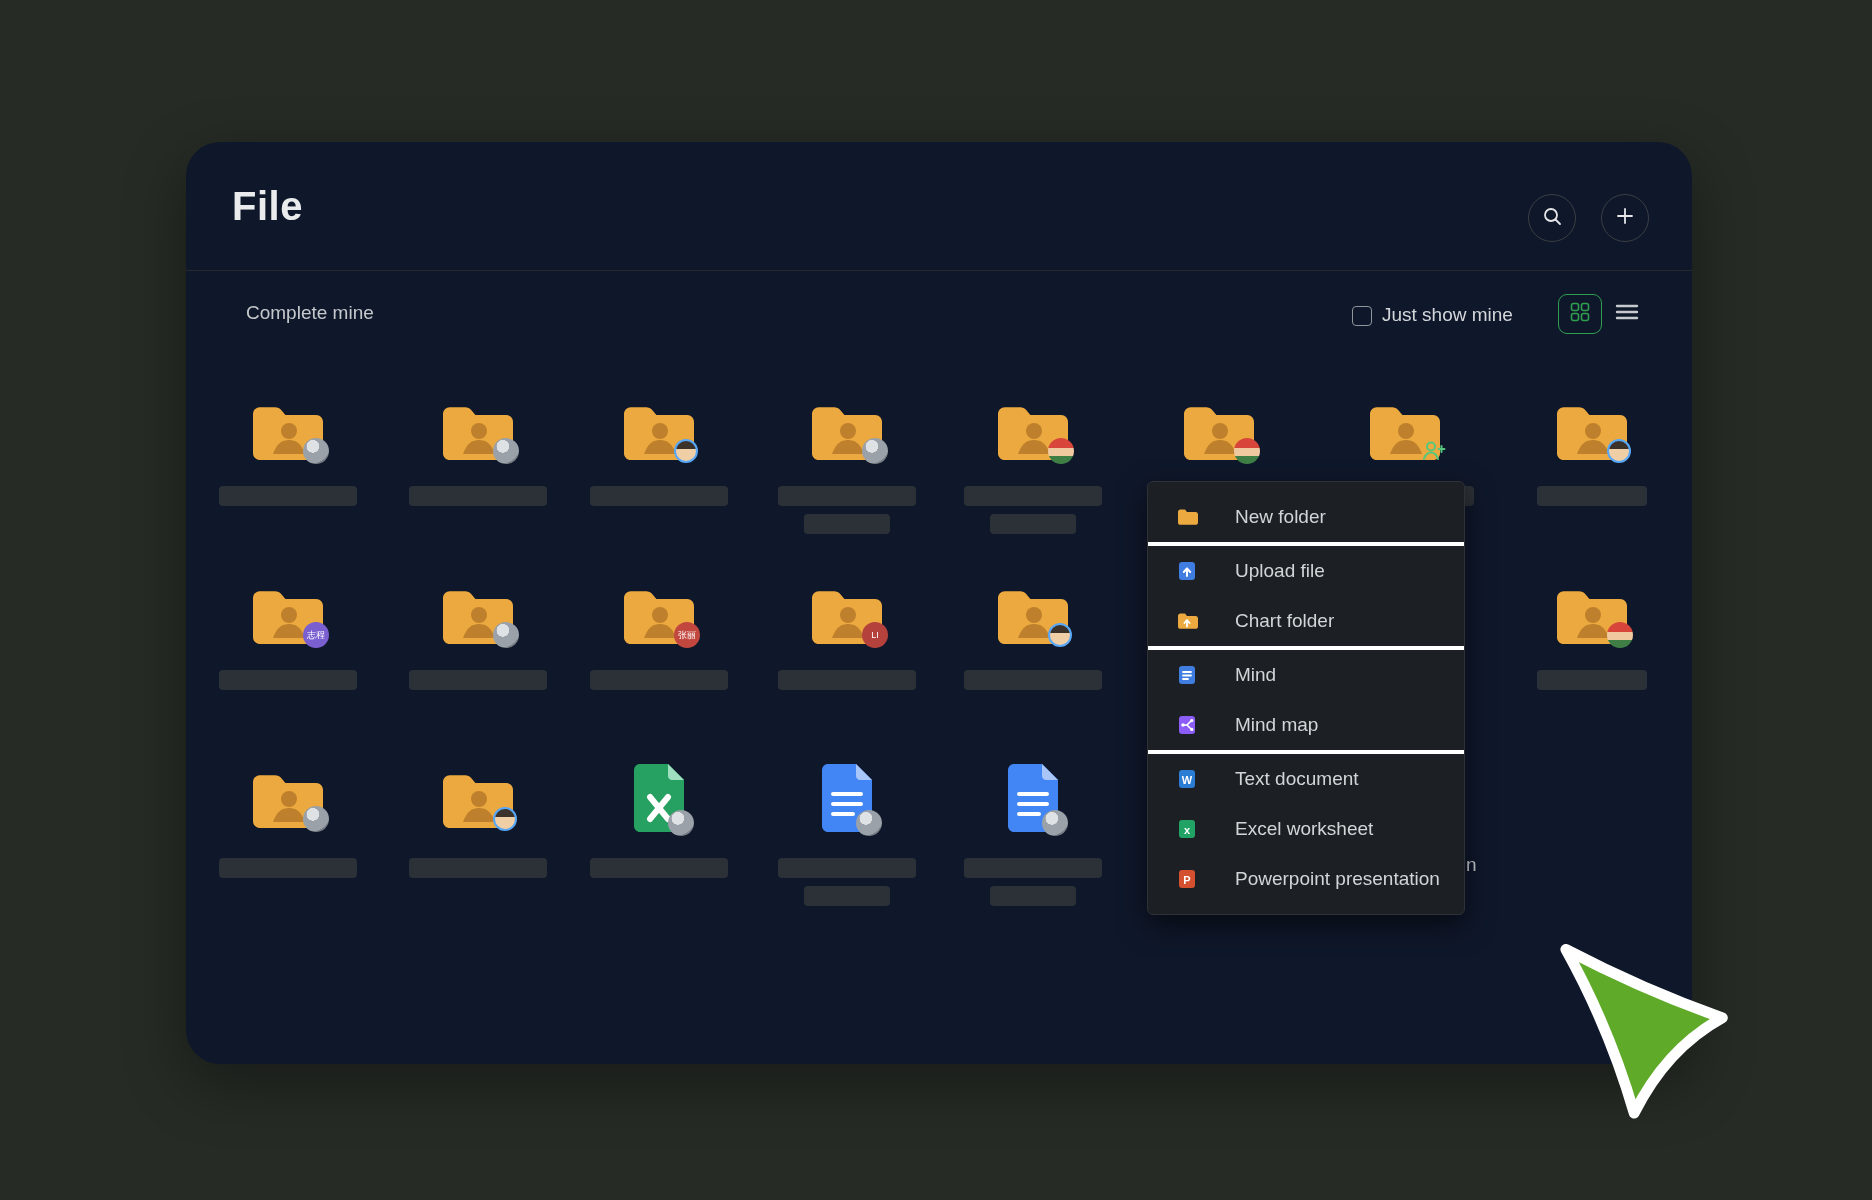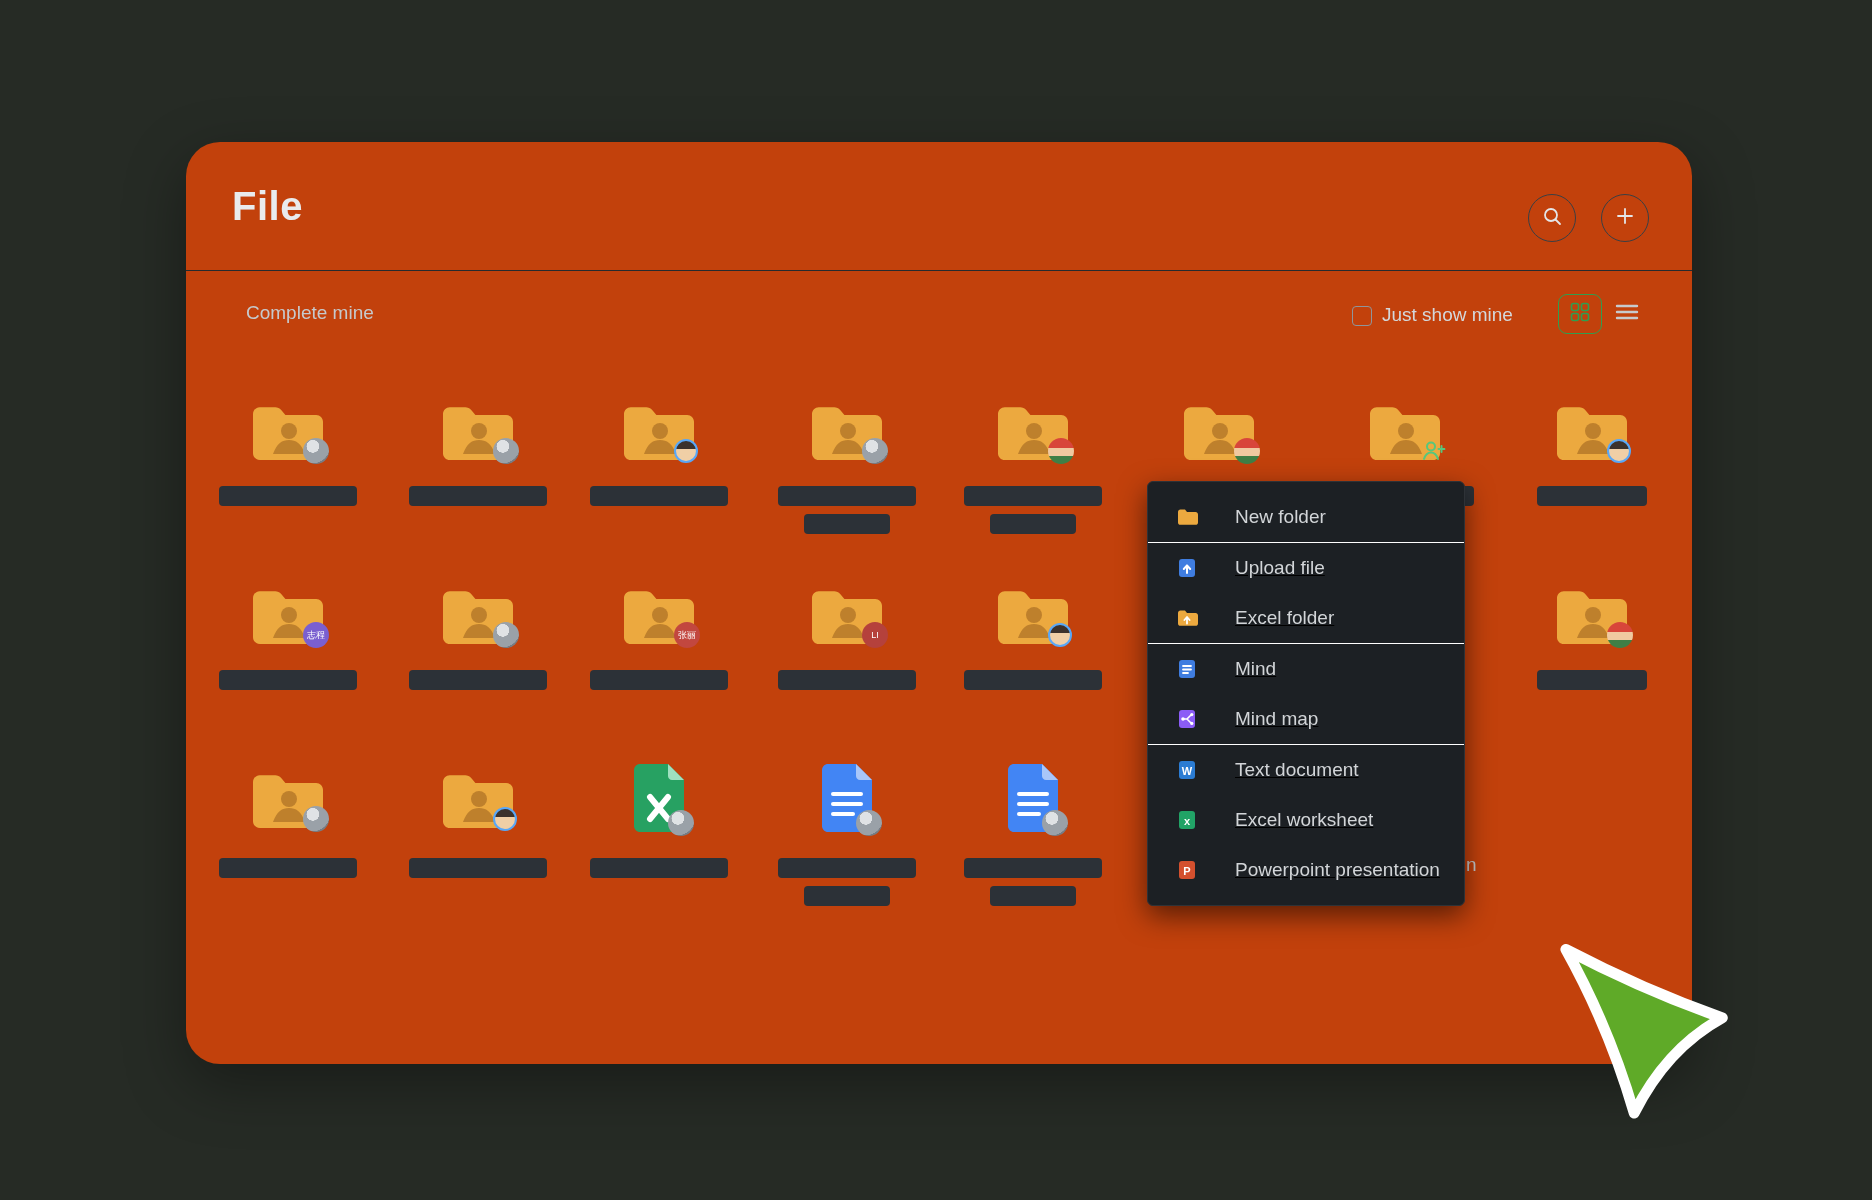--- a/index.html
+++ b/index.html
@@ -5,21 +5,21 @@
   * { margin:0; padding:0; box-sizing:border-box; }
   html,body { width:1872px; height:1200px; }
   body {
     background:#262B25;
     font-family:"Liberation Sans", sans-serif;
     position:relative;
     overflow:hidden;
   }
   .panel {
     position:absolute; left:186px; top:142px; width:1506px; height:922px;
-    background:#c2410c; border-radius:34px;
+    background:#0f172a; border-radius:34px;
     box-shadow:0 20px 60px rgba(0,0,0,.35);
   }
   .page-title {
     position:absolute; left:46px; top:42px;
     font-size:40px; font-weight:bold; color:#E9EBED; letter-spacing:.5px;
   }
   .icon-btn {
     position:absolute; width:48px; height:48px; border-radius:50%;
     border:1px solid #3A3F44; display:flex; align-items:center; justify-content:center;
     background:transparent; cursor:pointer;
@@ -76,21 +76,21 @@
     position:absolute; height:20px; border-radius:4px; background:#2C3137;
     left:50%; transform:translateX(-50%);
   }
   
   .context-menu {
     position:absolute; left:961px; top:339px; width:318px;
     background:#1C2024; border:1px solid #2E3237; border-radius:6px;
     box-shadow:0 10px 28px rgba(0,0,0,.55);
     padding:10px 0; z-index:50;
   }
-  .menu-group + .menu-group { border-top:1px solid #ffffff;text-decoration:underline; }
+  .menu-group + .menu-group { border-top:4px solid #ffffff; }
   .menu-item {
     height:50px; display:flex; align-items:center; padding-left:28px; cursor:pointer;
   }
   .menu-item .mi-icon {
     width:22px; height:22px; margin-right:17px; display:flex; align-items:center; justify-content:center;
   }
   .menu-item .mi-label { font-size:19px; color:#D2D5D8;margin-left:20px; }
   .occluded-fragment {
     position:absolute; left:1280px; top:712px; font-size:19px; color:#C6C9CC; z-index:40;
   }
@@ -400,21 +400,21 @@
           </span>
           <span class="mi-label">Upload file</span>
         </div>
         <div class="menu-item">
           <span class="mi-icon">
             <svg viewBox="0 0 22 22" width="22" height="22">
               <path d="M2 6 c0-1.4 1-2.4 2.4-2.4 h4.6 l2 2.4 h8.6 c1.4 0 2.4 1 2.4 2.4 v8 c0 1.4-1 2.4-2.4 2.4 H4.4 C3 18.8 2 17.8 2 16.4 z" fill="#ECA93F"></path>
               <path d="M11 16.5 v-6 M8.4 13 l2.6-3 2.6 3" stroke="#fff" stroke-width="1.8" fill="none" stroke-linecap="round" stroke-linejoin="round"></path>
             </svg>
           </span>
-          <span class="mi-label">Excel folder</span>
+          <span class="mi-label">Chart folder</span>
         </div>
       </div>
       <div class="menu-group">
         <div class="menu-item">
           <span class="mi-icon">
             <svg viewBox="0 0 22 22" width="22" height="22">
               <rect x="3" y="2" width="16" height="18" rx="3" fill="#3F7DE0"></rect>
               <path d="M7 8 h8 M7 11.5 h8 M7 15 h5" stroke="#fff" stroke-width="1.8" stroke-linecap="round"></path>
             </svg>
           </span>

